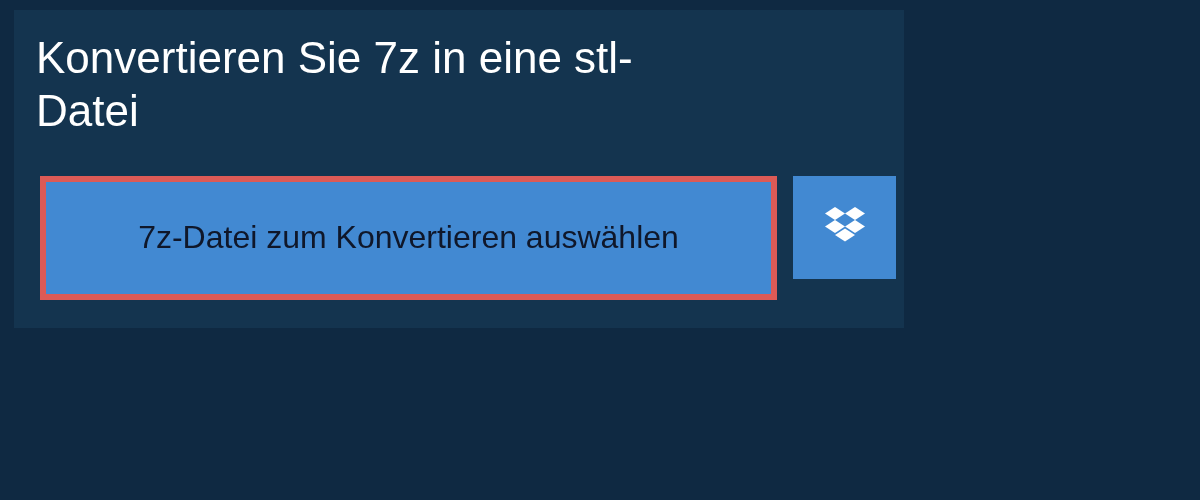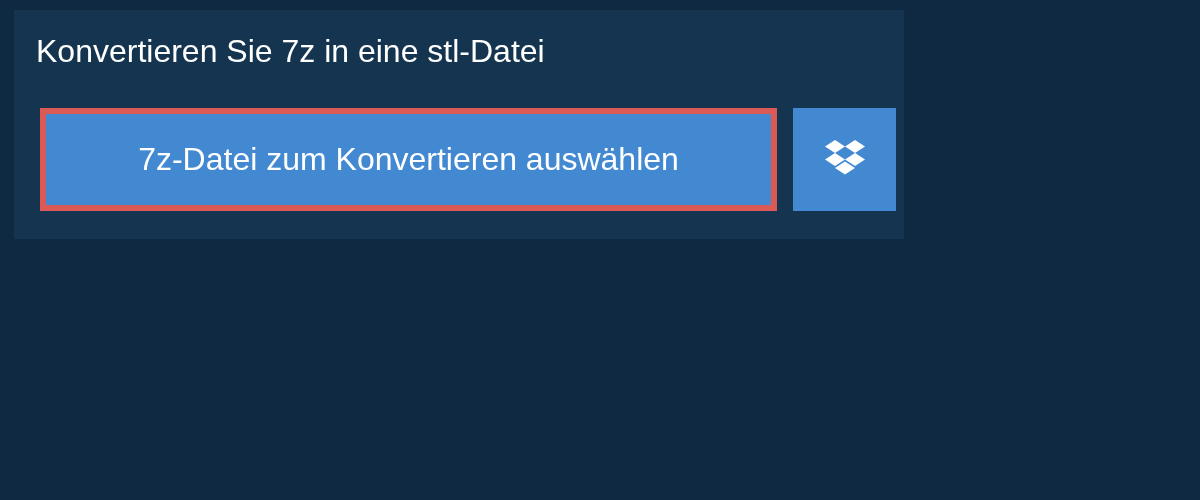--- a/index.html
+++ b/index.html
@@ -21,38 +21,38 @@
       width: 890px;
       background: #14344f;
     }
     .heading-wrap {
       background: #14344f;
       padding: 22px 22px 0 22px;
       width: 702px;
     }
     .heading {
       color: #ffffff;
-      font-size: 32px;
+      font-size: 44px;
       font-weight: 400;
       line-height: 1.2;
       padding-bottom: 10px;
     }
     .button-row {
       padding: 28px 26px 28px 26px;
       display: flex;
       gap: 16px;
       align-items: stretch;
     }
     .select-file-btn {
       flex: 0 0 auto;
       width: 737px;
-      height: 103px;
+      height: 124px;
       background: #4289d2;
       border: 6px solid #dc5a56;
-      color: #ffffff;
+      color: #0f172a;
       font-size: 32px;
       font-weight: 400;
       display: flex;
       align-items: center;
       justify-content: center;
       cursor: pointer;
     }
     .dropbox-btn {
       flex: 0 0 auto;
       width: 103px;

